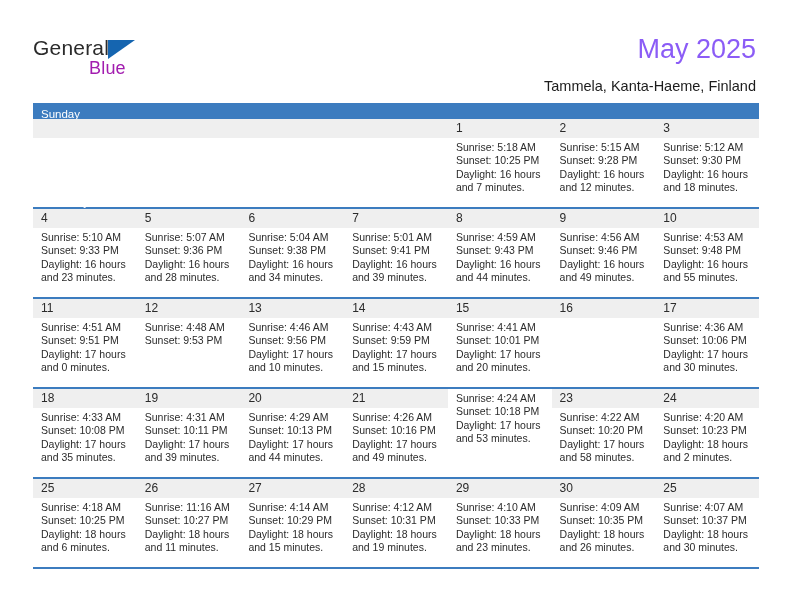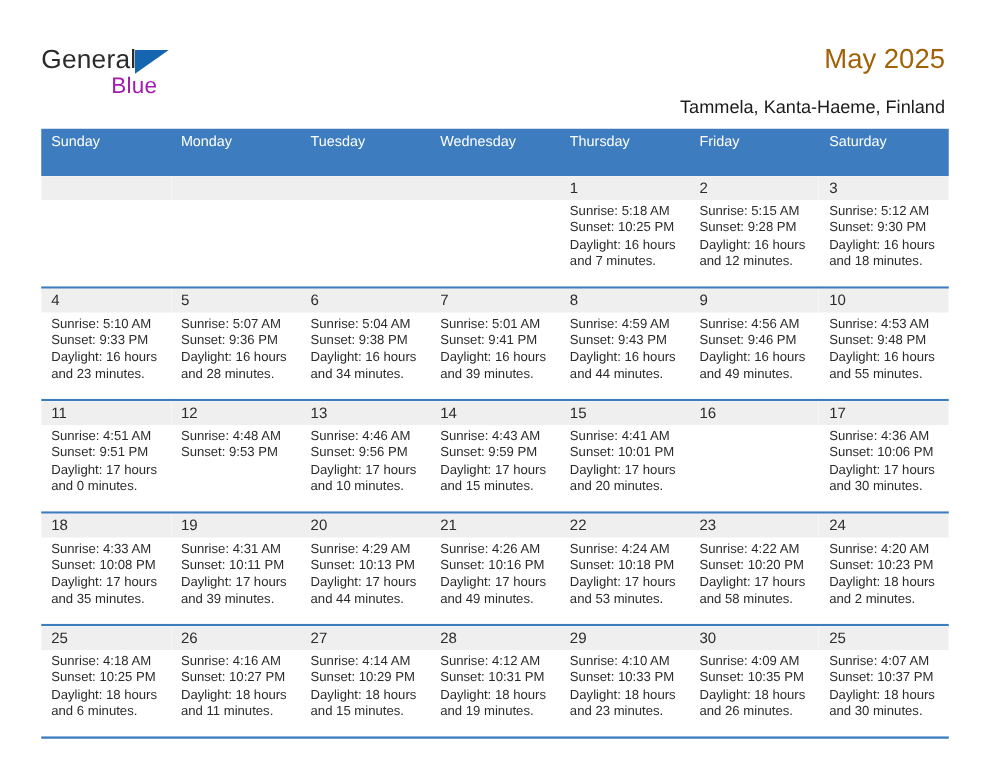--- a/index.html
+++ b/index.html
@@ -62,22 +62,22 @@
     font-size: 18px;
     letter-spacing: 0.2px;
     color: #a21caf;
     text-align: center;
   }
 
   .title {
     position: absolute;
     right: 36px;
     top: 34px;
-    font-size: 22px;
-    color: #a16207;
+    font-size: 27px;
+    color: #8b5cf6;
     text-align: right;
     white-space: nowrap;
     font-weight: normal;
   }
   .subtitle {
     position: absolute;
     right: 36px;
     top: 78px;
     font-size: 14.5px;
     color: #1c1c1c;
@@ -88,21 +88,22 @@
   
   .calendar {
     position: absolute;
     left: 33px;
     top: 103px;
     width: 726px;
   }
   .weekdays {
     display: flex;
     background: #3c7cbf;
-    height: 38px;
+    height: 16px;
+    flex-direction: column;
   }
   .weekday {
     flex: 1 1 0;
     color: #ffffff;
     font-size: 11.5px;
     line-height: 22px;
     padding-left: 8px;
     box-sizing: border-box;
     white-space: nowrap;
   }
@@ -401,23 +402,20 @@
             <div class="daynum-band">
               <span class="daynum">21</span>
             </div>
             <div class="info">
               <div>Sunrise: 4:26 AM</div>
               <div>Sunset: 10:16 PM</div>
               <div class="daylight-line">Daylight: 17 hours and 49 minutes.</div>
             </div>
           </div>
           <div class="day">
-            <div class="daynum-band">
-              <span class="daynum">22</span>
-            </div>
             <div class="info">
               <div>Sunrise: 4:24 AM</div>
               <div>Sunset: 10:18 PM</div>
               <div class="daylight-line">Daylight: 17 hours and 53 minutes.</div>
             </div>
           </div>
           <div class="day">
             <div class="daynum-band">
               <span class="daynum">23</span>
             </div>
@@ -447,21 +445,21 @@
               <div>Sunrise: 4:18 AM</div>
               <div>Sunset: 10:25 PM</div>
               <div class="daylight-line">Daylight: 18 hours and 6 minutes.</div>
             </div>
           </div>
           <div class="day">
             <div class="daynum-band">
               <span class="daynum">26</span>
             </div>
             <div class="info">
-              <div>Sunrise: 4:16 AM</div>
+              <div>Sunrise: 11:16 AM</div>
               <div>Sunset: 10:27 PM</div>
               <div class="daylight-line">Daylight: 18 hours and 11 minutes.</div>
             </div>
           </div>
           <div class="day">
             <div class="daynum-band">
               <span class="daynum">27</span>
             </div>
             <div class="info">
               <div>Sunrise: 4:14 AM</div>

